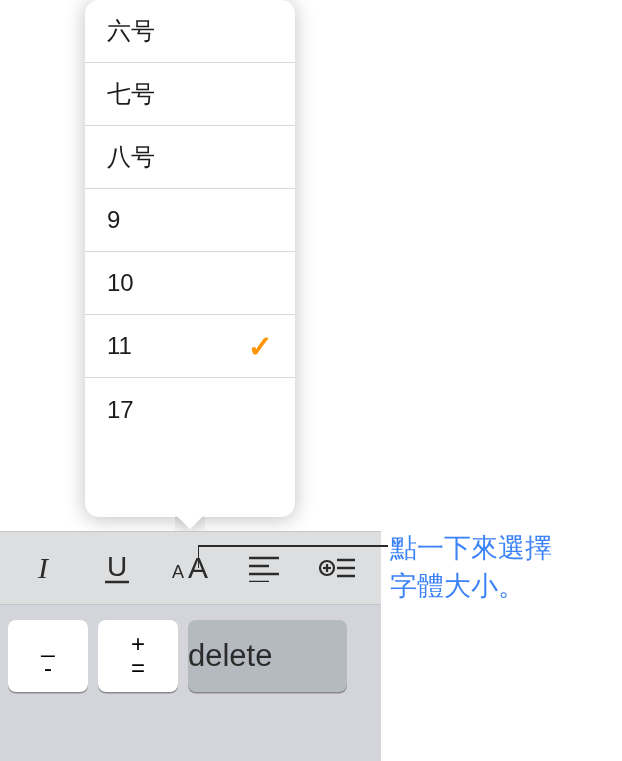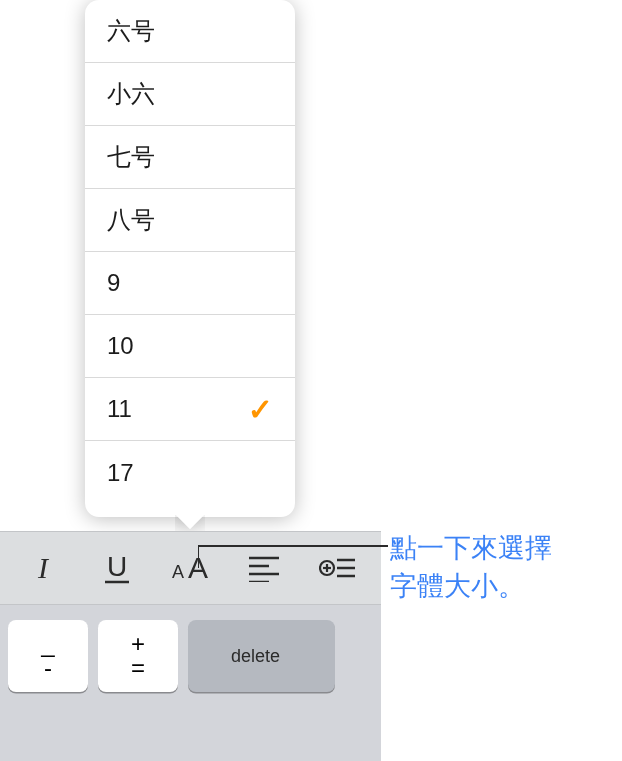--- a/index.html
+++ b/index.html
@@ -106,21 +106,21 @@
       align-items: center;
       justify-content: center;
       box-shadow: 0 1.5px 0 rgba(0,0,0,0.35);
       font-size: 30px;
       cursor: pointer;
     }
     .key-light { background: #fff; }
     .key-dark { background: #b5b9c0; color: #2b2b2b; }
     .key-minus { width: 80px; }
     .key-pluseq { width: 80px; }
-    .key-delete { width: 147px; font-size: 18px; padding-right: 12px; align-items: center; justify-content: center; }
+    .key-delete { width: 159px; font-size: 31px; padding-right: 12px; align-items: flex-start; justify-content: center; }
     .key .sub { font-size: 24px; line-height: 1; }
     .callout {
       position: absolute;
       left: 390px;
       top: 530px;
       width: 220px;
       font-size: 27px;
       line-height: 1.4;
       color: #3b82f6;
     }
@@ -133,23 +133,20 @@
       pointer-events: none;
     }
   </style>
 </head>
 <body>
 
 <div class="popover">
   <ul class="popover-list">
     <li class="popover-item">
       <span class="label">六号</span>
-    </li>
-    <li class="popover-item">
-      <span class="label">小六</span>
     </li>
     <li class="popover-item">
       <span class="label">七号</span>
     </li>
     <li class="popover-item">
       <span class="label">八号</span>
     </li>
     <li class="popover-item">
       <span class="label">9</span>
     </li>

